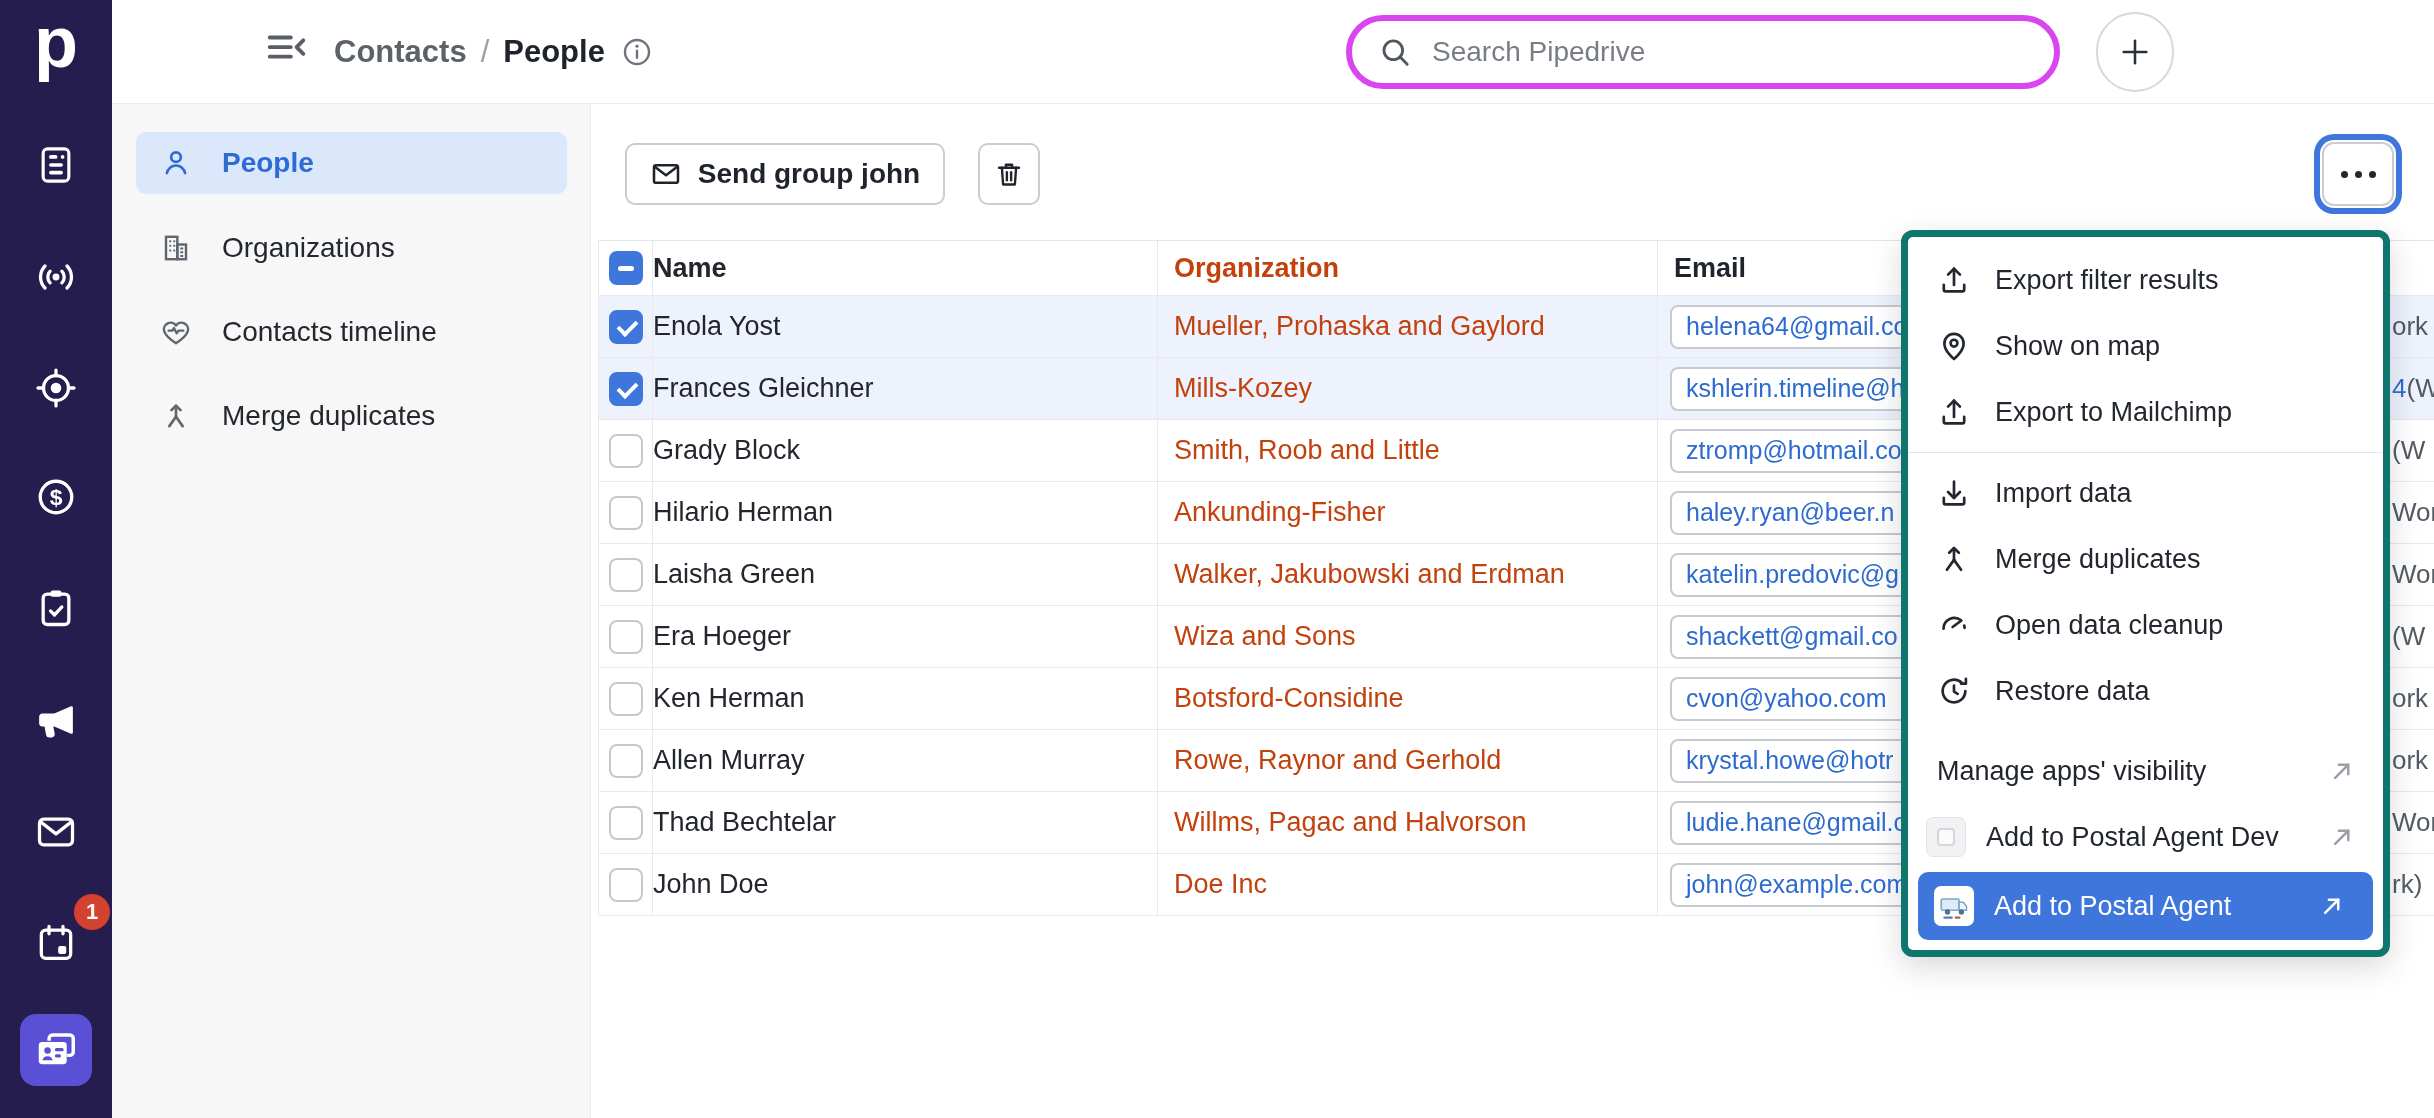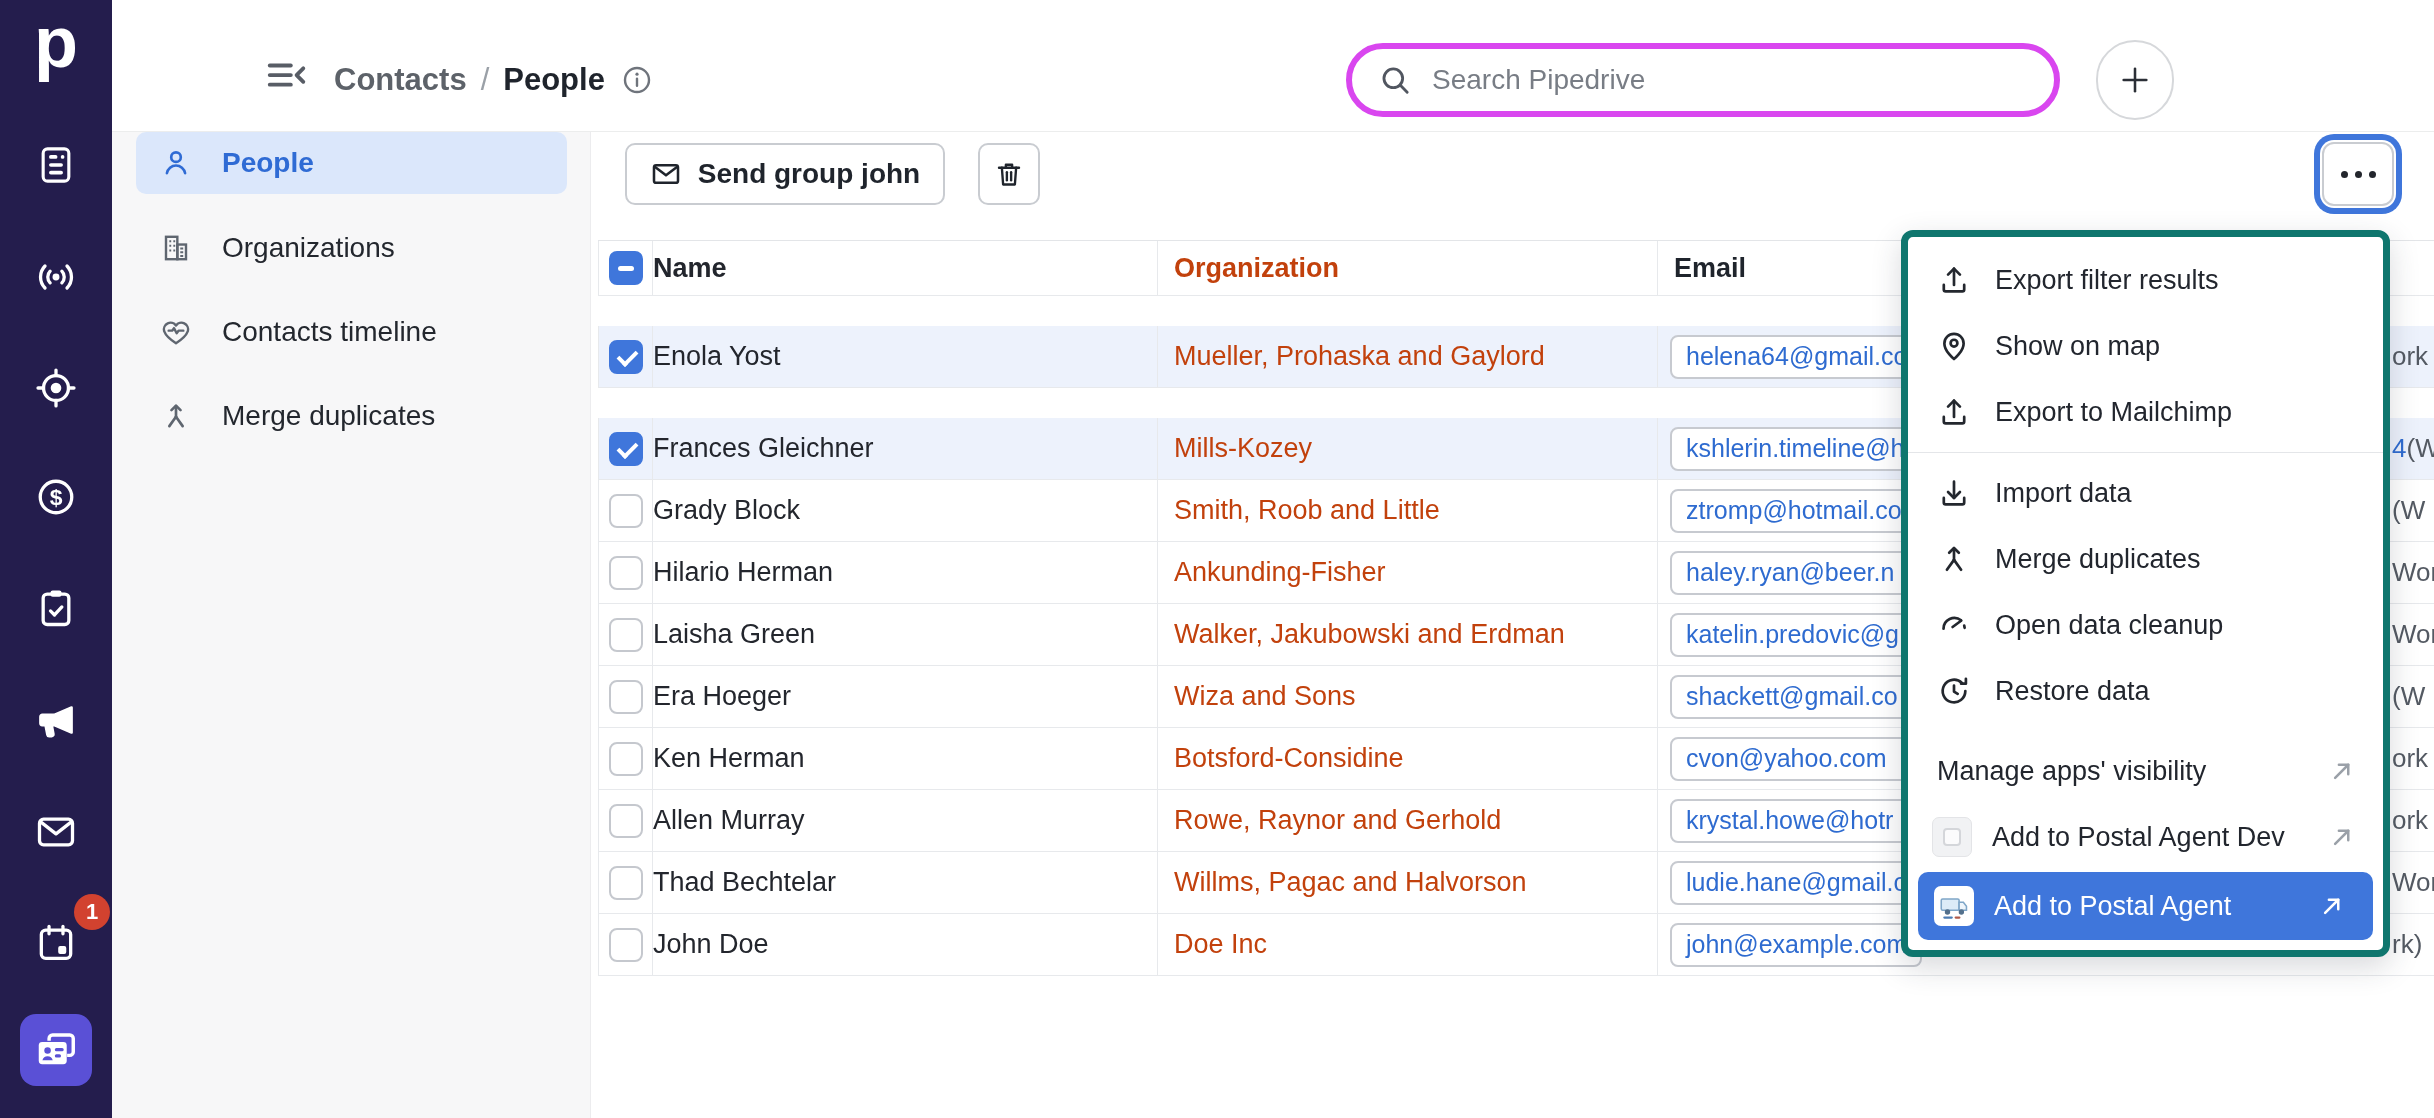--- a/index.html
+++ b/index.html
@@ -12,21 +12,21 @@
           color:#fff; font-size:72px; font-weight:bold; line-height:0.8; padding-bottom:18px; }
   .side-ic { position:absolute; left:34px; width:44px; height:44px; color:#fff; display:flex; align-items:center; justify-content:center; cursor:pointer; }
   .side-ic svg { width:44px; height:44px; }
   #active-tile { position:absolute; left:20px; top:1014px; width:72px; height:72px; border-radius:16px; background:#5a50d6;
                  display:flex; align-items:center; justify-content:center; color:#fff; cursor:pointer; }
   #active-tile svg { width:46px; height:46px; }
   #badge { position:absolute; left:74px; top:894px; width:36px; height:36px; border-radius:50%; background:#d2422f;
            color:#fff; font-size:22px; font-weight:bold; display:flex; align-items:center; justify-content:center; z-index:41; }
 
   
-  #header { position:absolute; left:112px; top:0; width:2322px; height:104px; background:#fff; border-bottom:1px solid #eceded; z-index:30;margin-top:28px; }
+  #header { position:absolute; left:112px; top:0; width:2322px; height:104px; background:#fff; border-bottom:1px solid #eceded; z-index:30; }
   #collapse { position:absolute; left:152px; top:26px; width:46px; height:46px; color:#585d66; cursor:pointer; }
   #crumb { position:absolute; left:222px; top:0; height:104px; display:flex; align-items:center; gap:14px; font-size:31px; }
   .crumb-sec { color:#5d6269; font-weight:bold; cursor:pointer; }
   .crumb-sep { color:#9aa0a7; font-weight:400; }
   .crumb-page { color:#1f242c; font-weight:bold; }
   #info-ic { width:32px; height:32px; color:#6f747c; margin-left:2px; }
   #searchbar { position:absolute; left:1234px; top:15px; width:714px; height:74px; border:6px solid #d946ef; border-radius:38px;
                background:#fff; display:flex; align-items:center; padding-left:26px; gap:20px; cursor:text; }
   #searchbar svg { width:34px; height:34px; color:#515660; }
   #search-ph { color:#787d85; font-size:28px; }
@@ -51,21 +51,21 @@
   #trash-btn { left:386px; width:62px; }
   #trash-btn svg { width:30px; height:30px; }
   #more-btn { left:1730px; top:38px; width:72px; height:64px; border-radius:12px;
               box-shadow:0 0 0 2px #fff, 0 0 0 8px #3f76db; gap:7px; }
   #more-btn .dot { width:7px; height:7px; border-radius:50%; background:#23262d; }
 
   
   #table { position:absolute; left:6px; top:136px; width:1836px; }
   .trow { position:relative; display:flex; height:62px; border-bottom:1px solid #e7e9ec; background:#fff; }
   .trow.hdr { height:56px; border-top:1px solid #e3e5e8; font-weight:bold; }
-  .trow.sel { background:#edf2fc;margin-top:30px; }
+  .trow.sel { background:#edf2fc; }
   .tcell { display:flex; align-items:center; border-left:1px solid #e7e9ec; height:100%; }
   .c-check { width:54px; justify-content:center; flex:none; }
   .c-name  { width:505px; padding-left:0; font-size:27px; color:#23262d; flex:none; }
   .c-org   { width:500px; padding-left:16px; font-size:27px; color:#c2410c; flex:none; }
   .c-email { width:500px; padding-left:12px; flex:none; }
   .c-phone { position:absolute; left:1794px; top:0; height:100%; display:flex; align-items:center; font-size:26px; color:#545a63; white-space:nowrap; }
   .c-phone .pl { color:#2e6bd0; white-space:pre; }
   .cb { width:34px; height:34px; border-radius:8px; border:2px solid #c5c8ce; background:#fff; position:relative; cursor:pointer; flex:none; }
   .cb.checked, .cb.ind { background:#3f76db; border-color:#3f76db; }
   .cb.checked::after { content:''; position:absolute; left:7px; top:8px; width:15px; height:8px;
@@ -502,21 +502,21 @@
   <div class="m-gap"></div>
   <div class="m-item">
     <span class="lbl">Manage apps' visibility</span>
     <span class="ext">
       <svg viewBox="0 0 24 24" fill="none" stroke="currentColor" stroke-width="2" stroke-linecap="round" stroke-linejoin="round">
         <path d="M6.5 17.5L17 7"></path>
           <path d="M9.5 7H17v7.5"></path>
       </svg>
       </span>
   </div>
-  <div class="m-item" style="padding-left:24px">
+  <div class="m-item" style="padding-left:18px">
     <span class="app-sq dev">
         <span class="inner"></span>
       </span>
     <span class="lbl">Add to Postal Agent Dev</span>
     <span class="ext">
       <svg viewBox="0 0 24 24" fill="none" stroke="currentColor" stroke-width="2" stroke-linecap="round" stroke-linejoin="round">
         <path d="M6.5 17.5L17 7"></path>
           <path d="M9.5 7H17v7.5"></path>
       </svg>
       </span>

